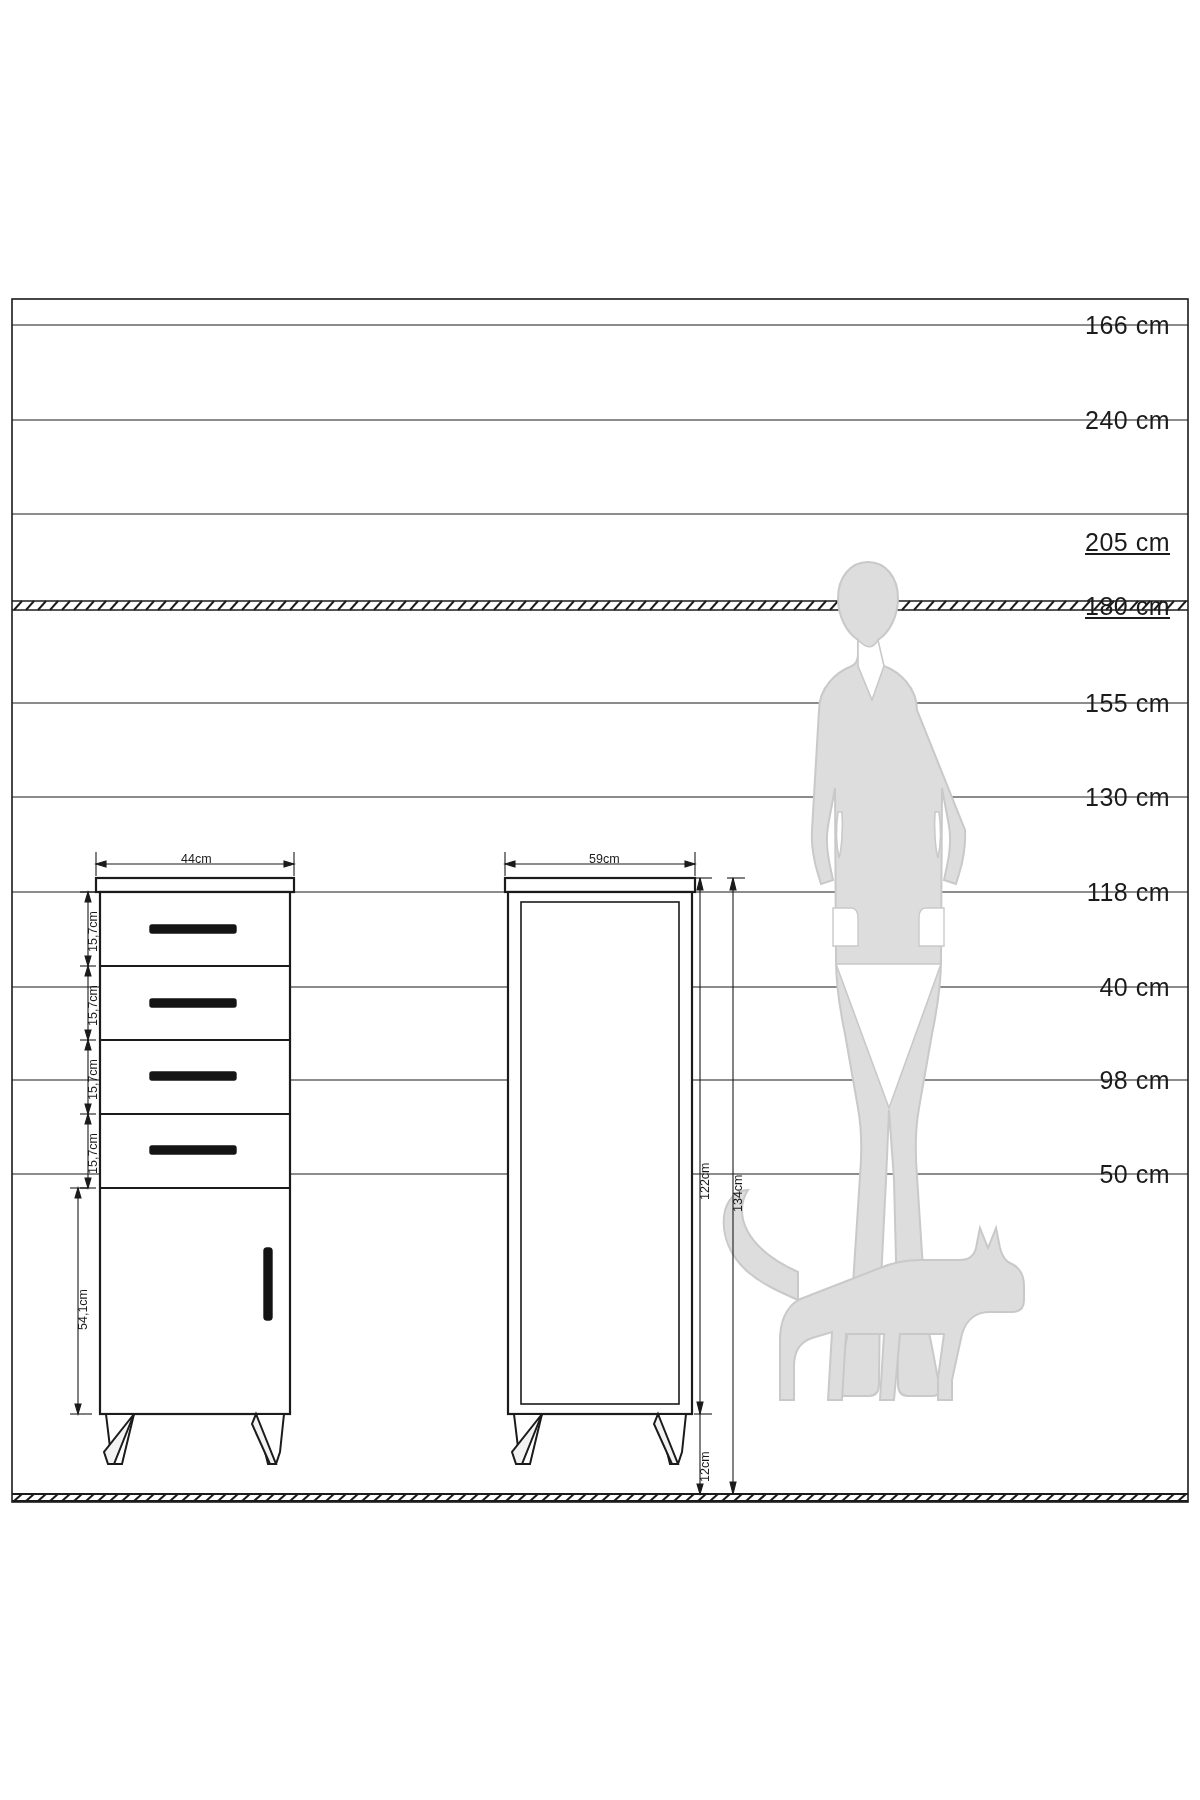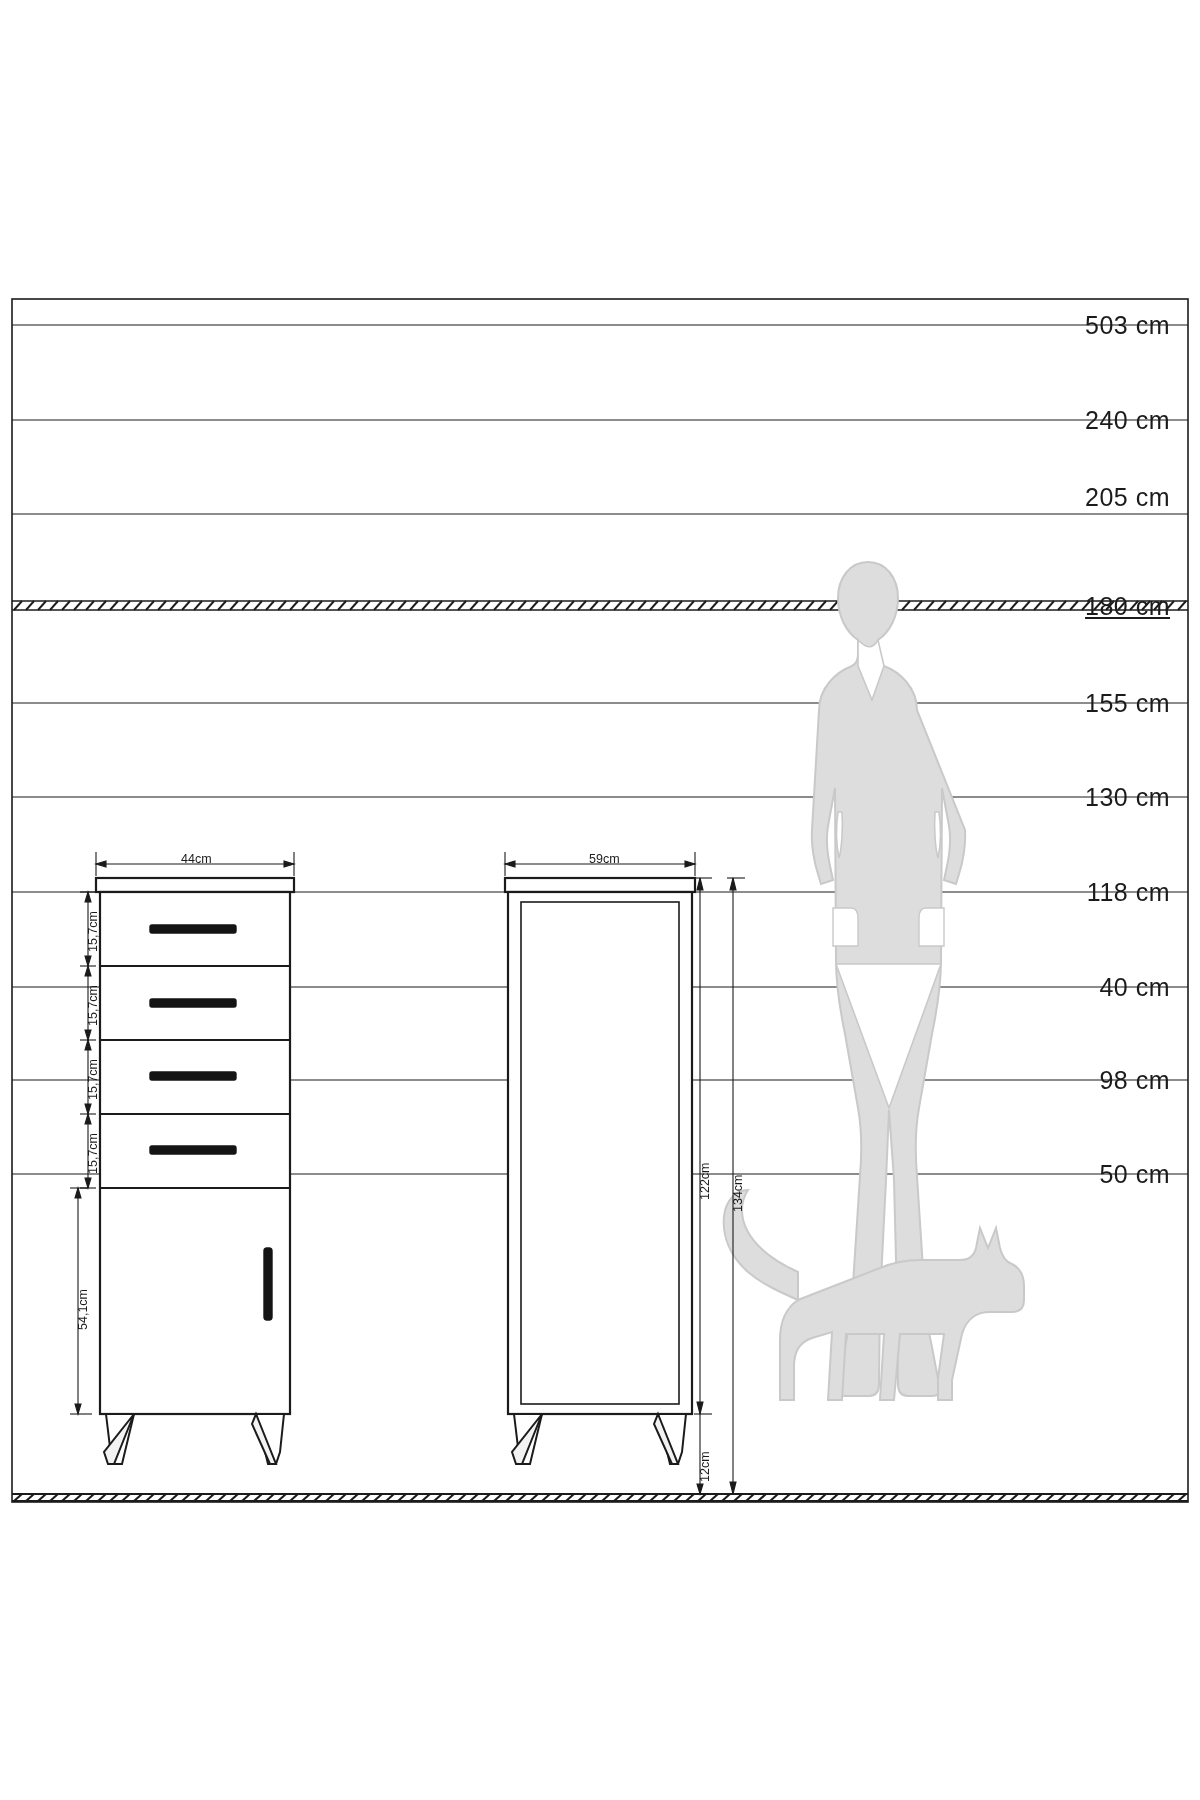--- a/index.html
+++ b/index.html
@@ -480,23 +480,23 @@
       <line x1="727" y1="878" x2="745" y2="878"></line>
       <line x1="727" y1="1494" x2="745" y2="1494"></line>
       <path d="M 733 878 L 730 890 L 736 890 Z" fill="#1b1b1b"></path>
       <path d="M 733 1494 L 730 1482 L 736 1482 Z" fill="#1b1b1b"></path>
     </g>
   </g>
 
 </svg>
 
 <div>
-  <div class="lbl scale-label" style="left:1040px; top:311px; width:130px;">503 cm</div>
+  <div class="lbl scale-label" style="left:1040px; top:311px; width:130px;">166 cm</div>
   <div class="lbl scale-label" style="left:1040px; top:406px; width:130px;">240 cm</div>
-  <div class="lbl scale-label" style="left:1040px; top:483px; width:130px;">205 cm</div>
+  <div class="lbl scale-label" style="left:1040px; top:528px; width:130px;text-decoration:underline;">205 cm</div>
   <div class="lbl scale-label" style="left:1040px; top:592px; width:130px;text-decoration:underline;">180 cm</div>
   <div class="lbl scale-label" style="left:1040px; top:689px; width:130px;">155 cm</div>
   <div class="lbl scale-label" style="left:1040px; top:783px; width:130px;">130 cm</div>
   <div class="lbl scale-label" style="left:1040px; top:878px; width:130px;">118 cm</div>
   <div class="lbl scale-label" style="left:1040px; top:973px; width:130px;">40 cm</div>
   <div class="lbl scale-label" style="left:1040px; top:1066px; width:130px;">98 cm</div>
   <div class="lbl scale-label" style="left:1040px; top:1160px; width:130px;">50 cm</div>
 </div>
 
 <div>

